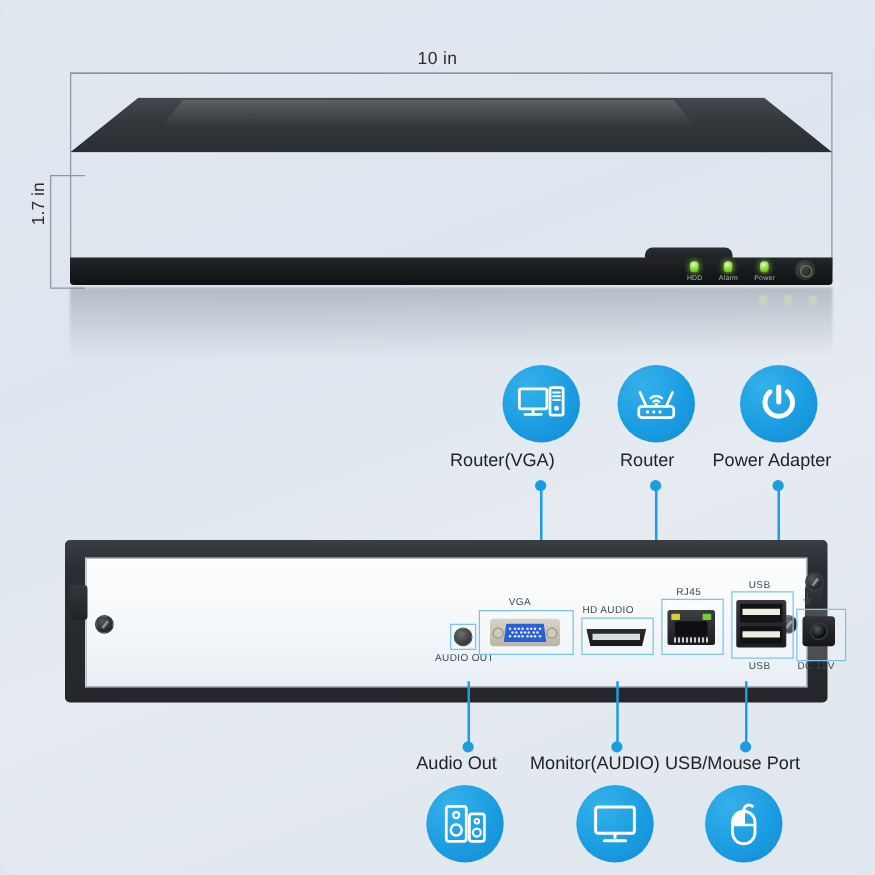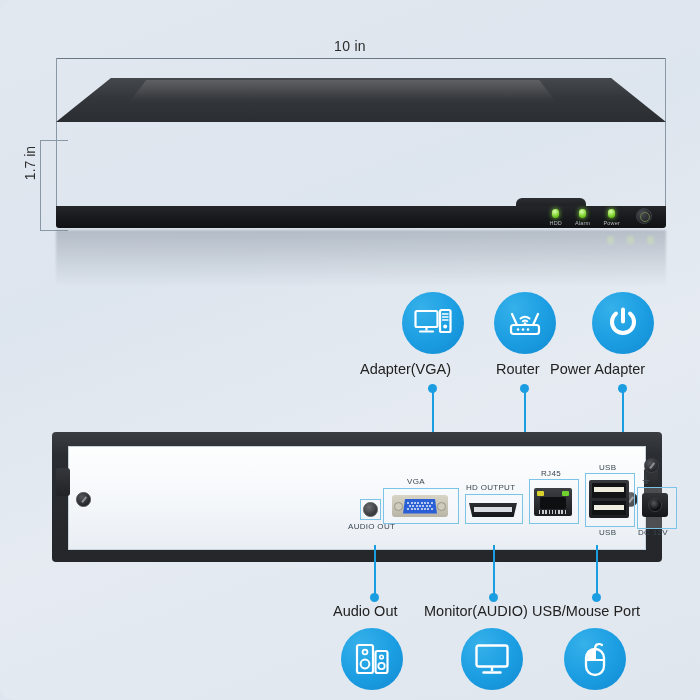--- a/index.html
+++ b/index.html
@@ -246,21 +246,21 @@
   <div class="icon-circle" style="left:402px;top:292px;width:62px;height:62px;">
     <svg width="38" height="32" viewBox="0 0 38 32">
       <rect x="1.5" y="4" width="22" height="16" rx="1.5" fill="none" stroke="#fff" stroke-width="2.2"></rect>
       <path d="M12.5 20 v3.5" stroke="#fff" stroke-width="2.2"></path>
       <path d="M6 24.5 h13" stroke="#fff" stroke-width="2.2" stroke-linecap="round"></path>
       <rect x="26" y="3" width="10.5" height="22" rx="1.5" fill="none" stroke="#fff" stroke-width="2.2"></rect>
       <path d="M28.5 7h5.5M28.5 10h5.5M28.5 13h5.5" stroke="#fff" stroke-width="1.5" stroke-linecap="round"></path>
       <circle cx="31.2" cy="19.5" r="2" fill="#fff"></circle>
     </svg>
   </div>
-  <div class="callout-label" style="left:360px;top:361px;">Adapter(VGA)</div>
+  <div class="callout-label" style="left:360px;top:361px;">Router(VGA)</div>
   <div class="lead-dot" style="left:428px;top:384px;"></div>
   <div class="lead" style="left:432px;top:388px;height:114px;"></div>
 
   <div class="icon-circle" style="left:494px;top:292px;width:62px;height:62px;">
     <svg width="40" height="34" viewBox="0 0 40 34">
       <rect x="6" y="19" width="28" height="9" rx="2.5" fill="none" stroke="#fff" stroke-width="2.2"></rect>
       <circle cx="13" cy="23.5" r="1.3" fill="#fff"></circle>
       <circle cx="18" cy="23.5" r="1.3" fill="#fff"></circle>
       <circle cx="23" cy="23.5" r="1.3" fill="#fff"></circle>
       <path d="M12 19 L7 8" stroke="#fff" stroke-width="2.2" stroke-linecap="round"></path>
@@ -273,21 +273,21 @@
   <div class="callout-label" style="left:496px;top:361px;">Router</div>
   <div class="lead-dot" style="left:520px;top:384px;"></div>
   <div class="lead" style="left:524px;top:388px;height:94px;"></div>
 
   <div class="icon-circle" style="left:592px;top:292px;width:62px;height:62px;">
     <svg width="34" height="34" viewBox="0 0 34 34">
       <path d="M10 7.5a11 11 0 1 0 14 0" fill="none" stroke="#fff" stroke-width="4" stroke-linecap="round"></path>
       <path d="M17 3.5 v12" stroke="#fff" stroke-width="4" stroke-linecap="round"></path>
     </svg>
   </div>
-  <div class="callout-label" style="left:550px;top:361px;">Power Adapter</div>
+  <div class="callout-label" style="left:570px;top:361px;">Power Adapter</div>
   <div class="lead-dot" style="left:618px;top:384px;"></div>
   <div class="lead" style="left:622px;top:388px;height:110px;"></div>
 
   <div class="unit-rear">
     <div class="ur-frame"></div>
     <div class="ur-plate"></div>
     <div class="ur-screw" style="left:24px;top:60px;"></div>
     <div class="ur-screw" style="right:24px;top:60px;"></div>
     <div class="ur-tab" style="left:4px;top:36px;width:14px;height:28px;"></div>
     <div class="ur-tab" style="right:4px;top:36px;width:14px;height:28px;"></div>
@@ -328,21 +328,21 @@
             <i></i>
             <i></i>
             <i></i>
             <i></i>
           </span>
       </span>
       <span class="vga-ear"></span>
     </div>
 
     <div class="port-box" style="left:413px;top:62px;width:56px;height:28px;"></div>
-    <div class="port-lab" style="left:414px;top:51px;">HD OUTPUT</div>
+    <div class="port-lab" style="left:414px;top:51px;">HD AUDIO</div>
     <div class="hdmi" style="left:417px;top:71px;"></div>
 
     <div class="port-box" style="left:477px;top:47px;width:48px;height:43px;"></div>
     <div class="port-lab" style="left:489px;top:37px;">RJ45</div>
     <div class="rj45" style="left:482px;top:56px;">
       <span class="led-y"></span>
       <span class="led-g"></span>
       <span class="jack"></span>
       <span class="pins"></span>
     </div>

